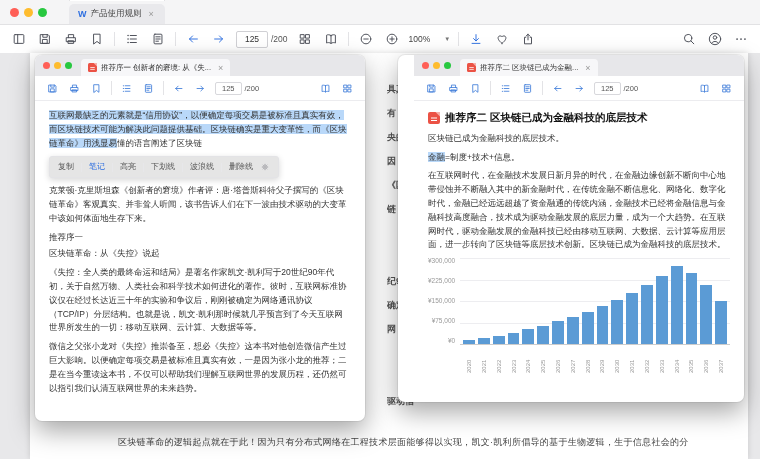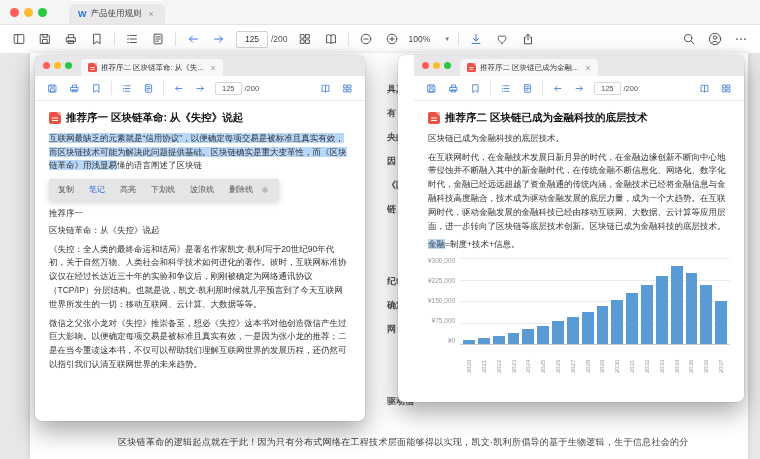--- a/index.html
+++ b/index.html
@@ -304,21 +304,21 @@
           <span class="dot green"></span>
         </span>
         <span class="fwin-tab">
           <span class="pdf-ico small">
             <svg viewBox="0 0 12 12">
                 <rect width="12" height="12" rx="2" fill="#eb5245"></rect>
                 <path d="M7.5 0H12v4.5z" fill="#f6b1ab"></path>
                 <path d="M3 6h6M3 8.5h6" stroke="#fff" stroke-width="1"></path>
               </svg>
             </span>
-          <span class="ttl">推荐序二 区块链革命: 从《失...</span>
+          <span class="ttl">推荐序一 创新者的窘境: 从《失...</span>
           <span class="tab-close">×</span>
         </span>
       </div>
       <div class="fwin-toolbar">
         <span class="wbtn">
           <svg viewBox="0 0 16 16">
               <path d="M3 3h8.5L13 4.5V13H3z"></path>
               <path d="M5.5 3v3h5V3"></path>
               <rect x="5.5" y="8.5" width="5" height="4.5"></rect>
             </svg>
@@ -381,50 +381,41 @@
         <span class="wbtn">
           <svg viewBox="0 0 16 16">
               <rect x="3" y="3" width="4" height="4"></rect>
               <rect x="9" y="3" width="4" height="4"></rect>
               <rect x="3" y="9" width="4" height="4"></rect>
               <rect x="9" y="9" width="4" height="4"></rect>
             </svg>
           </span>
       </div>
       <div class="fwin-content">
-        <div class="doc-title">
-          <span class="pdf-ico">
-            <svg viewBox="0 0 12 12">
-                <rect width="12" height="12" rx="2" fill="#eb5245"></rect>
-                <path d="M7.5 0H12v4.5z" fill="#f6b1ab"></path>
-                <path d="M3 6h6M3 8.5h6" stroke="#fff" stroke-width="1"></path>
-              </svg>
-            </span>
-          <span>推荐序一 区块链革命: 从《失控》说起</span>
-        </div>
         <p class="para"><span class="hl">互联网最缺乏的元素就是“信用协议”，以便确定每项交易是被标准且真实有效，而区块链技术可能为解决此问题提供基础。区块链确实是重大变革性，而《区块链革命》用浅显易</span><span>懂的语言阐述了区块链</span></p>
         <div class="sel-menu">
           <span class="sel-item">复制</span>
           <span class="sel-div"></span>
           <span class="sel-item active">笔记</span>
           <span class="sel-div"></span>
           <span class="sel-item">高亮</span>
           <span class="sel-div"></span>
           <span class="sel-item">下划线</span>
           <span class="sel-div"></span>
           <span class="sel-item">波浪线</span>
           <span class="sel-div"></span>
           <span class="sel-item">删除线</span>
           <span class="sel-gear">
             <svg viewBox="0 0 16 16">
                 <circle cx="8" cy="8" r="2"></circle>
                 <path d="M8 3v2M8 11v2M3 8h2M11 8h2M4.5 4.5l1.4 1.4M10.1 10.1l1.4 1.4M11.5 4.5l-1.4 1.4M5.9 10.1 4.5 11.5"></path>
               </svg>
             </span>
         </div>
+        <p class="para">克莱顿·克里斯坦森《创新者的窘境》作者评：唐·塔普斯科特父子撰写的《区块链革命》客观真实、并非耸人听闻，该书告诉人们在下一波由技术驱动的大变革中该如何体面地生存下来。</p>
         <p class="para tight">推荐序一</p>
         <p class="para">区块链革命：从《失控》说起</p>
         <p class="para">《失控：全人类的最终命运和结局》是著名作家凯文·凯利写于20世纪90年代初，关于自然万物、人类社会和科学技术如何进化的著作。彼时，互联网标准协议仅在经过长达近三十年的实验和争议后，刚刚被确定为网络通讯协议（TCP/IP）分层结构。也就是说，凯文·凯利那时候就几乎预言到了今天互联网世界所发生的一切：移动互联网、云计算、大数据等等。</p>
         <p class="para">微信之父张小龙对《失控》推崇备至，想必《失控》这本书对他创造微信产生过巨大影响。以便确定每项交易是被标准且真实有效，一是因为张小龙的推荐；二是在当今重读这本书，不仅可以帮助我们理解互联网世界的发展历程，还仍然可以指引我们认清互联网世界的未来趋势。</p>
       </div>
     </div>
 
     <div class="fwin right">
       <div class="fwin-titlebar">
         <span class="fwin-lights">
@@ -521,22 +512,22 @@
           <span class="pdf-ico">
             <svg viewBox="0 0 12 12">
                 <rect width="12" height="12" rx="2" fill="#eb5245"></rect>
                 <path d="M7.5 0H12v4.5z" fill="#f6b1ab"></path>
                 <path d="M3 6h6M3 8.5h6" stroke="#fff" stroke-width="1"></path>
               </svg>
             </span>
           <span>推荐序二 区块链已成为金融科技的底层技术</span>
         </div>
         <p class="para">区块链已成为金融科技的底层技术。</p>
+        <p class="para"><span class="hl">金融</span><span>=制度+技术+信息。</span></p>
         <p class="para">在互联网时代，在金融技术发展日新月异的时代，在金融边缘创新不断向中心地带侵蚀并不断融入其中的新金融时代，在传统金融不断信息化、网络化、数字化时代，金融已经远远超越了资金融通的传统内涵，金融技术已经将金融信息与金融科技高度融合，技术成为驱动金融发展的底层力量，成为一个大趋势。在互联网时代，驱动金融发展的金融科技已经由移动互联网、大数据、云计算等应用层面，进一步转向了区块链等底层技术创新。区块链已成为金融科技的底层技术。</p>
-        <p class="para"><span class="hl">金融</span><span>=制度+技术+信息。</span></p>
         <div class="chart">
           <div class="y-axis">
               <div>¥300,000</div>
               <div>¥225,000</div>
               <div>¥150,000</div>
               <div>¥75,000</div>
               <div>¥0</div>
             </div>
           <div class="plot-col">
             <div class="plot">

